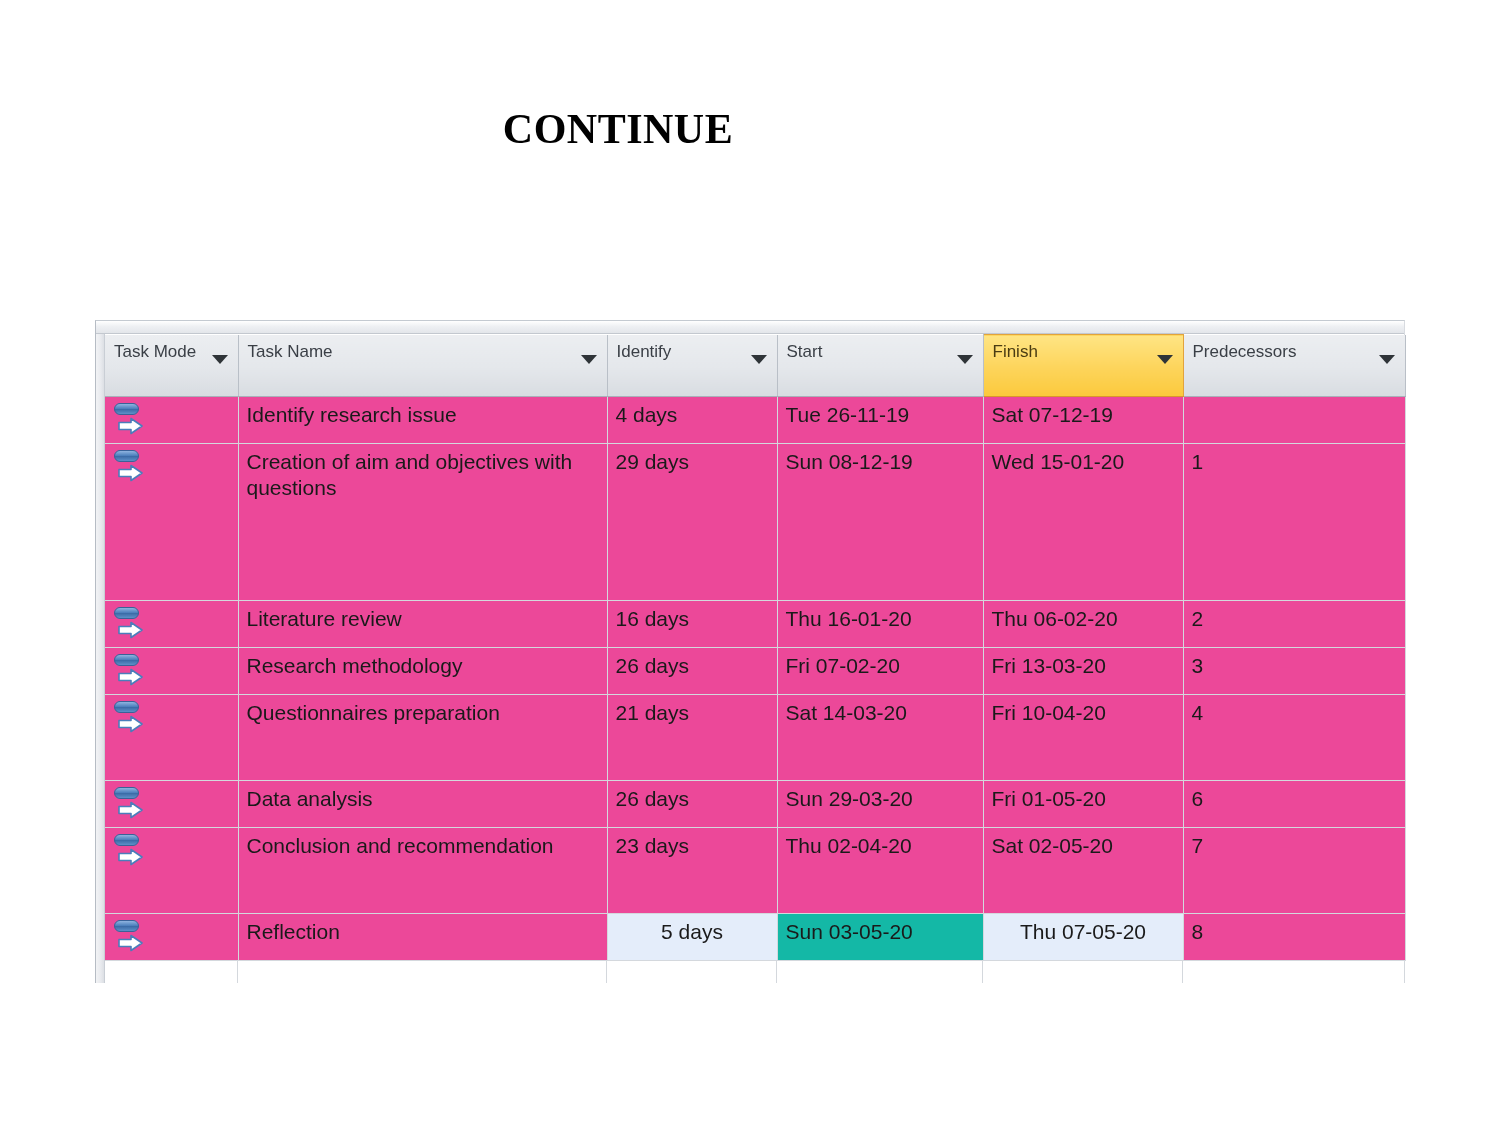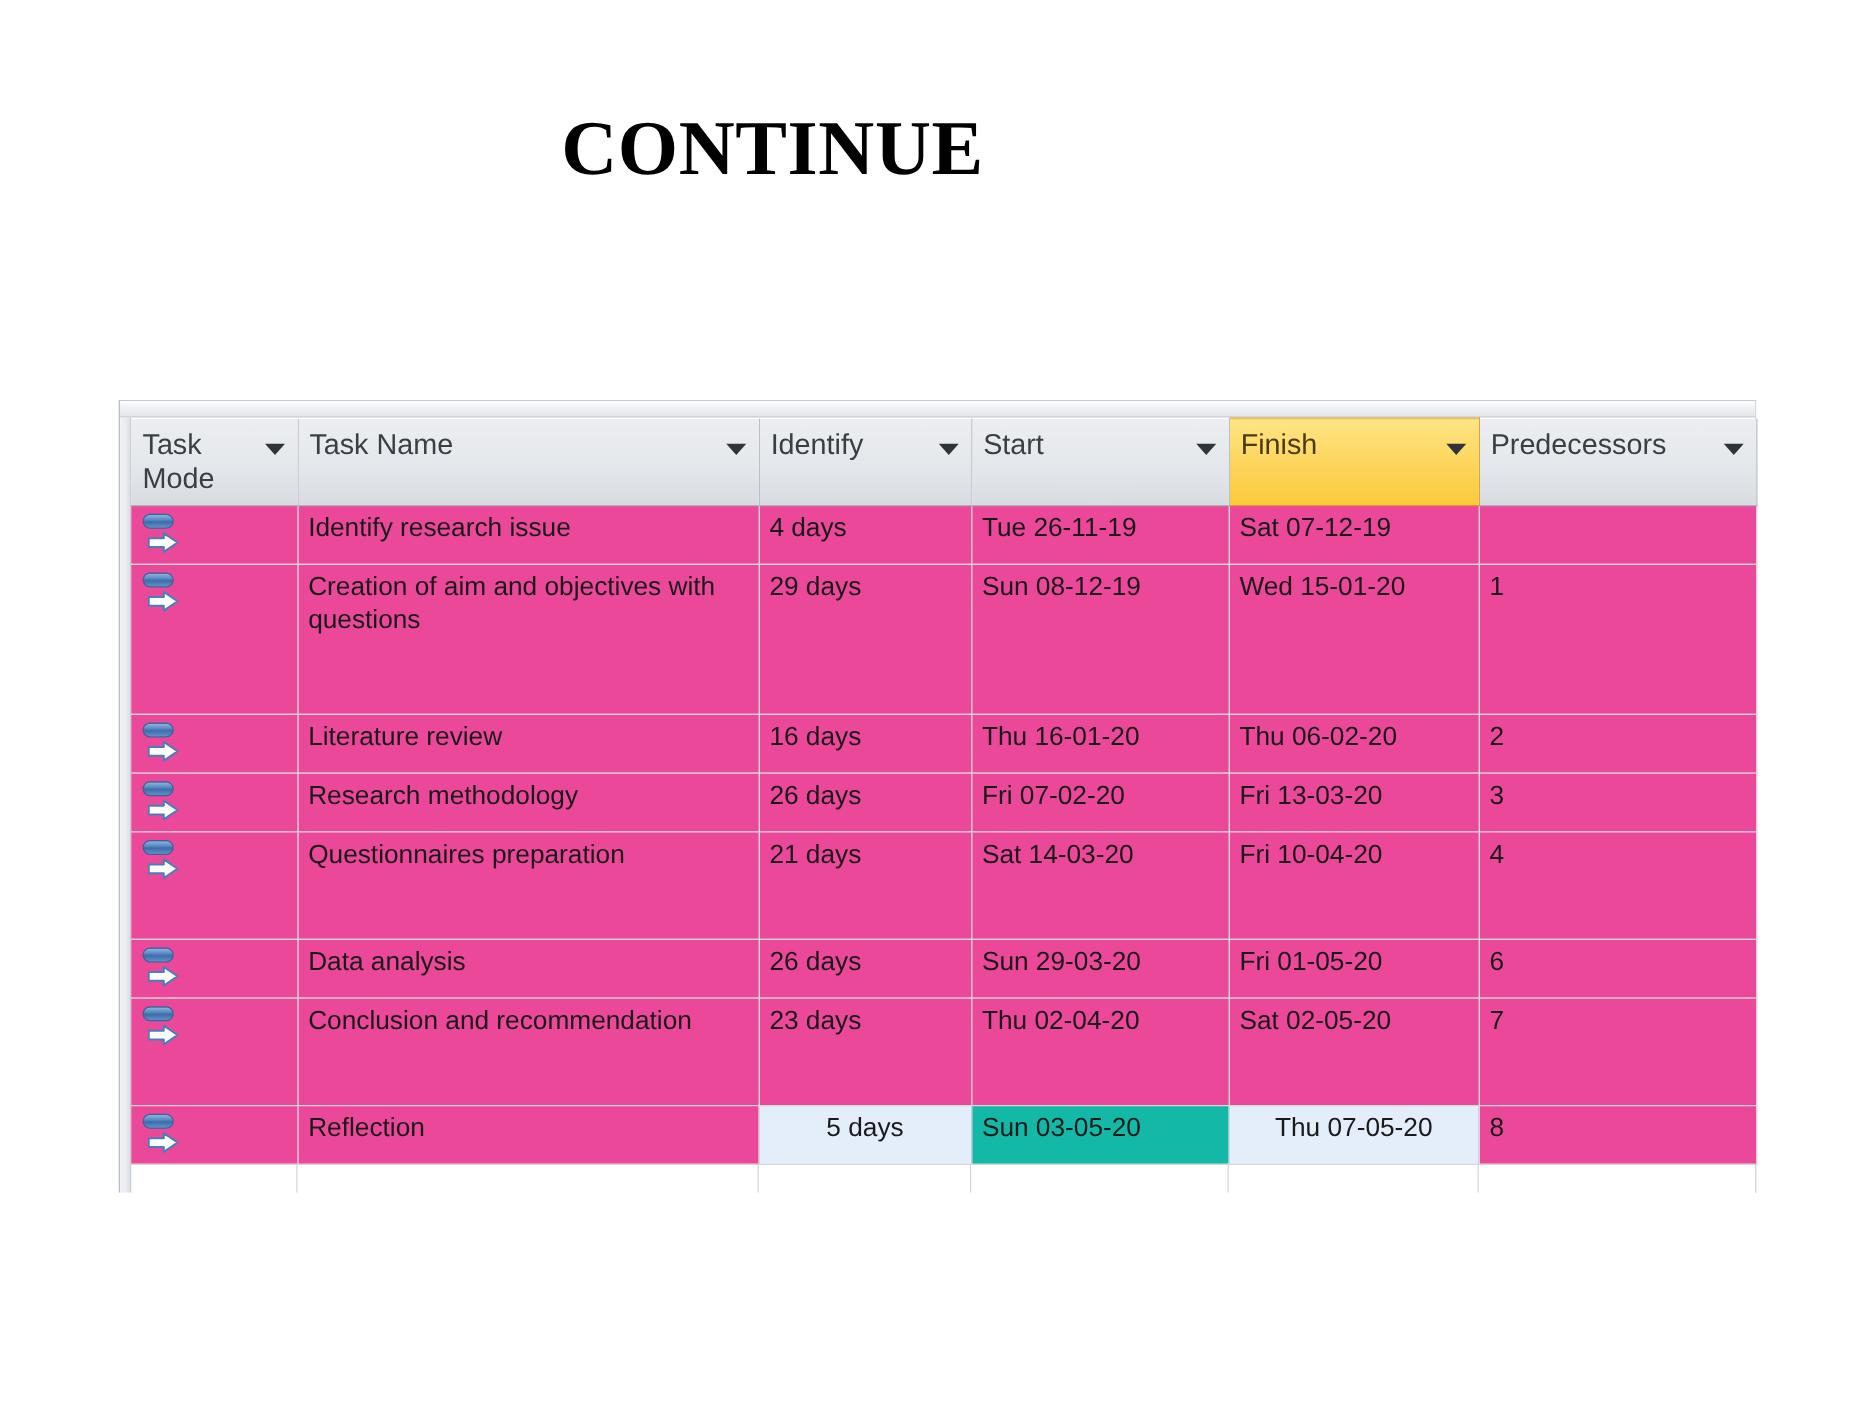--- a/index.html
+++ b/index.html
@@ -11,27 +11,27 @@
     width: 1500px;
     height: 1125px;
     font-family: "Liberation Sans", sans-serif;
     overflow: hidden;
     position: relative;
   }
 
   
   .slide-title {
     position: absolute;
-    top: 88px;
+    top: 108px;
     left: 0;
     width: 1236px;
     text-align: center;
     font-family: "Liberation Serif", "DejaVu Serif", serif;
     font-weight: bold;
-    font-size: 62px;
+    font-size: 42px;
     letter-spacing: 0.5px;
     color: #000000;
     line-height: 1;
   }
 
   
   .grid-window {
     position: absolute;
     left: 95px;
     top: 320px;
@@ -80,21 +80,21 @@
 
   
   table.project-grid thead th {
     background: linear-gradient(to bottom, #eceef1 0%, #e4e7eb 55%, #d8dce1 100%);
     border-right: 1px solid #b9bfc7;
     border-bottom: 1px solid #a9b0b9;
     padding: 7px 9px 8px 9px;
     text-align: left;
     vertical-align: top;
     font-weight: normal;
-    font-size: 23px;
+    font-size: 17px;
     color: #3a3f46;
     position: relative;
     height: 62px;
     box-sizing: border-box;
   }
   table.project-grid thead th.highlight {
     background: linear-gradient(to bottom, #ffe27a 0%, #ffd martial 0%, #fdd253 55%, #fbc93c 100%);
     background: linear-gradient(to bottom, #ffe584 0%, #fdd45a 55%, #fbc93c 100%);
     border: 1px solid #e2a33c;
     border-bottom: 1px solid #d9972e;
@@ -249,21 +249,21 @@
                     <path d="M1 5.5 H13 V1.5 L24 9 L13 16.5 V12.5 H1 Z" fill="#ffffff" stroke="#4a7ebb" stroke-width="1.6" stroke-linejoin="round"></path>
                   </svg>
                 </span>
               </td>
               <td class="c-name"><span>Identify research issue</span></td>
               <td class="c-dur"><span>4 days</span></td>
               <td class="c-start"><span>Tue 26-11-19</span></td>
               <td class="c-fin"><span>Sat 07-12-19</span></td>
               <td class="c-pred"><span></span></td>
             </tr>
-            <tr style="height: 120px;">
+            <tr style="height: 157px;">
               <td class="c-mode">
                 <span class="task-mode-icon">
                   <span class="tmi-bar"></span>
                   <svg class="tmi-arrow" width="26" height="18" viewBox="0 0 26 18">
                     <path d="M1 5.5 H13 V1.5 L24 9 L13 16.5 V12.5 H1 Z" fill="#ffffff" stroke="#4a7ebb" stroke-width="1.6" stroke-linejoin="round"></path>
                   </svg>
                 </span>
               </td>
               <td class="c-name"><span>Creation of aim and objectives with questions</span></td>
               <td class="c-dur"><span>29 days</span></td>

